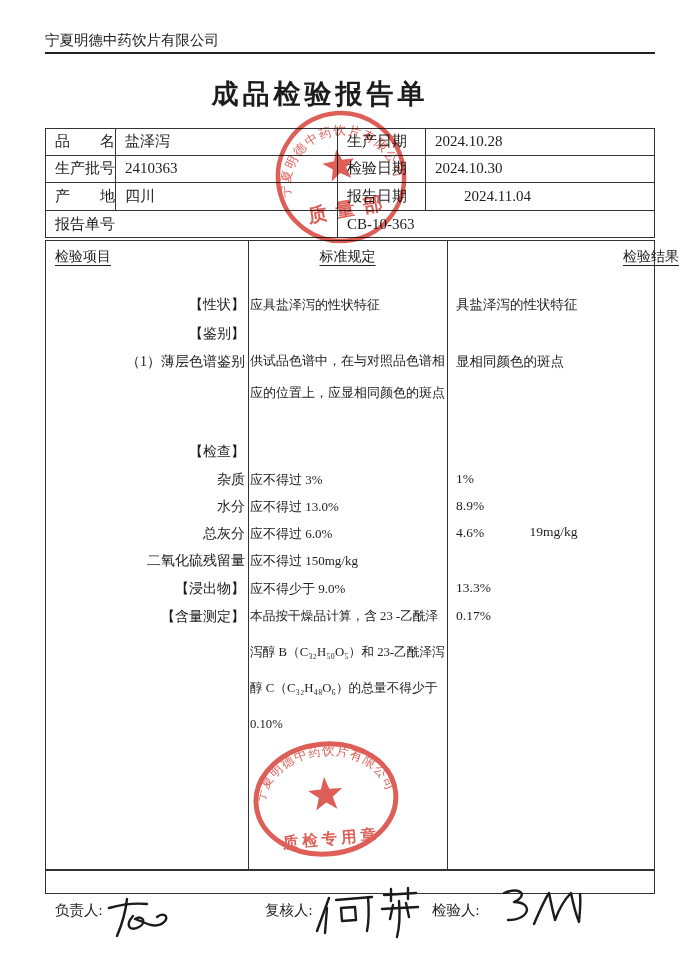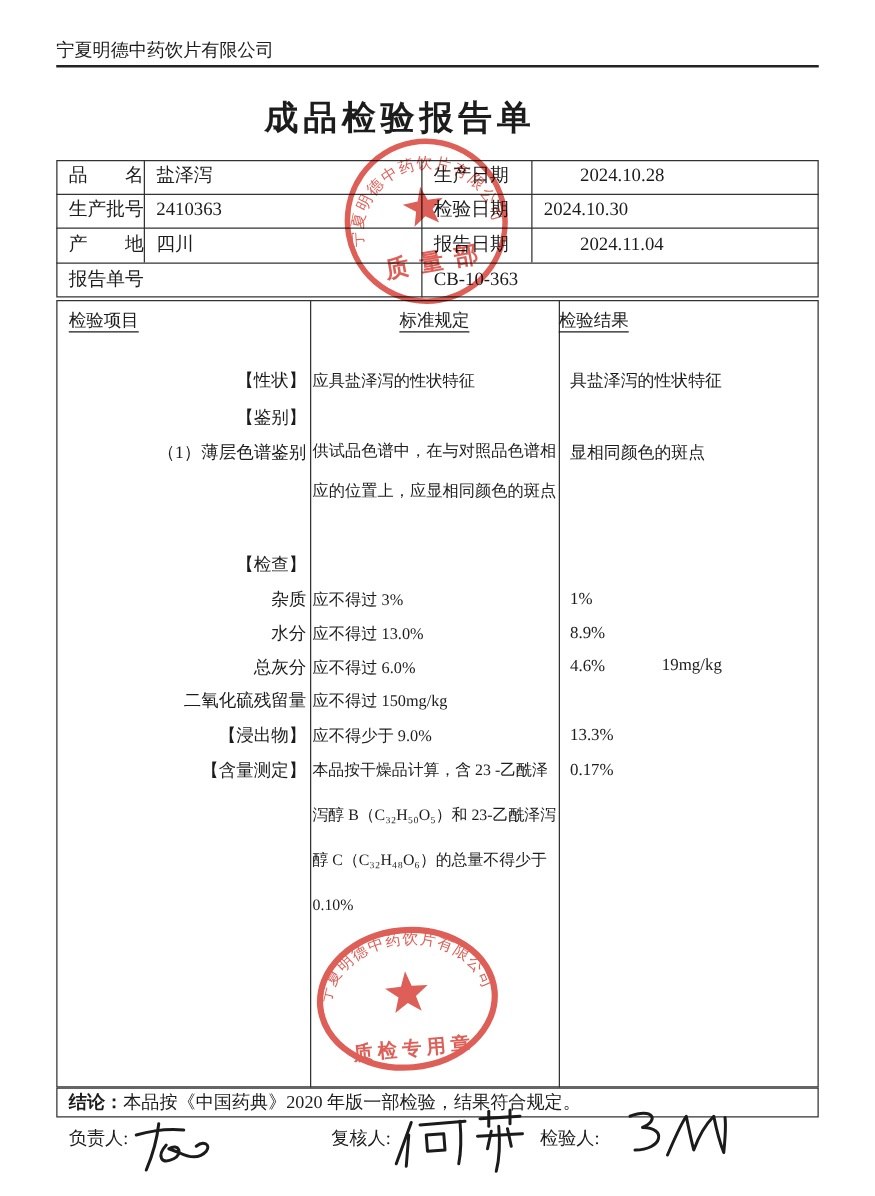--- a/index.html
+++ b/index.html
@@ -53,21 +53,21 @@
     <div class="abs hline" style="left:45px;top:155px;width:610px;"></div>
     <div class="abs hline" style="left:45px;top:182px;width:610px;"></div>
     <div class="abs hline" style="left:45px;top:210px;width:610px;"></div>
     <div class="abs vline" style="left:115px;top:128px;height:82px;"></div>
     <div class="abs vline" style="left:337px;top:128px;height:110px;"></div>
     <div class="abs vline" style="left:425px;top:128px;height:82px;"></div>
 
     <div class="abs cellrow ir" style="left:55px;top:128px;">品　　名</div>
     <div class="abs cellrow ir" style="left:125px;top:128px;">盐泽泻</div>
     <div class="abs cellrow ir" style="left:347px;top:128px;">生产日期</div>
-    <div class="abs cellrow ir" style="left:435px;top:128px;margin-left:29px;">2024.10.28</div>
+    <div class="abs cellrow ir" style="left:435px;top:128px;">2024.10.28</div>
 
     <div class="abs cellrow ir" style="left:55px;top:155px;">生产批号</div>
     <div class="abs cellrow ir" style="left:125px;top:155px;">2410363</div>
     <div class="abs cellrow ir" style="left:347px;top:155px;">检验日期</div>
     <div class="abs cellrow ir" style="left:435px;top:155px;">2024.10.30</div>
 
     <div class="abs cellrow ir2" style="left:55px;top:182px;">产　　地</div>
     <div class="abs cellrow ir2" style="left:125px;top:182px;">四川</div>
     <div class="abs cellrow ir2" style="left:347px;top:182px;">报告日期</div>
     <div class="abs cellrow ir2" style="left:435px;top:182px;margin-left:29px;">2024.11.04</div>
@@ -76,21 +76,21 @@
     <div class="abs cellrow ir2" style="left:347px;top:210px;">CB-10-363</div>
   </div>
 
   <div>
     <div class="abs box" style="left:45px;top:240px;width:610px;height:630px;"></div>
     <div class="abs vline" style="left:248px;top:240px;height:630px;"></div>
     <div class="abs vline" style="left:447px;top:240px;height:630px;"></div>
 
     <div class="abs colhead" style="left:55px;top:248px;">检验项目</div>
     <div class="abs colhead" style="left:248px;top:248px;width:199px;text-align:center;">标准规定</div>
-    <div class="abs colhead" style="left:447px;top:248px;width:232px;text-align:left;">检验结果</div>
+    <div class="abs colhead" style="left:447px;top:248px;width:232px;text-align:right;">检验结果</div>
 
     <div class="abs t item" style="top:296px;">【性状】</div>
     <div class="abs std" style="top:296px;">应具盐泽泻的性状特征</div>
     <div class="abs res" style="top:296px;">具盐泽泻的性状特征</div>
 
     <div class="abs t item" style="top:325px;">【鉴别】</div>
 
     <div class="abs t item" style="top:353px;">（1）薄层色谱鉴别</div>
     <div class="abs std ml2" style="top:345px;">供试品色谱中，在与对照品色谱相
 应的位置上，应显相同颜色的斑点</div>
@@ -117,21 +117,20 @@
     <div class="abs t item" style="top:580px;">【浸出物】</div>
     <div class="abs std" style="top:580px;">应不得少于 9.0%</div>
     <div class="abs res" style="top:580px;">13.3%</div>
 
     <div class="abs t item" style="top:608px;">【含量测定】</div>
     <div class="abs std ml3" style="top:598px;">本品按干燥品计算，含 23 -乙酰泽泻醇 B（C₃₂H₅₀O₅）和 23-乙酰泽泻醇 C（C₃₂H₄₈O₆）的总量不得少于 0.10%</div>
     <div class="abs res" style="top:608px;">0.17%</div>
   </div>
 
   <div class="abs box conc"></div>
-  <div class="abs conc-text"><span style="font-weight:bold;">结论：</span><span>本品按《中国药典》2020 年版一部检验，结果符合规定。</span></div>
 
   <div class="abs sig-label" style="left:55px;">负责人:</div>
   <div class="abs sig-label" style="left:265px;">复核人:</div>
   <div class="abs sig-label" style="left:432px;">检验人:</div>
 
   <svg class="abs sig" style="left:97px;top:892px;" width="82" height="52" viewBox="0 0 82 52">
     <path d="M30 7 C29 16 26 30 20 44"></path>
     <path d="M12 16 C26 12 40 11 50 12"></path>
     <path d="M36 24 C28 33 32 40 42 35 C50 31 46 22 38 27 L46 30 C54 34 62 36 68 29 C72 24 66 20 60 25"></path>
   </svg>

